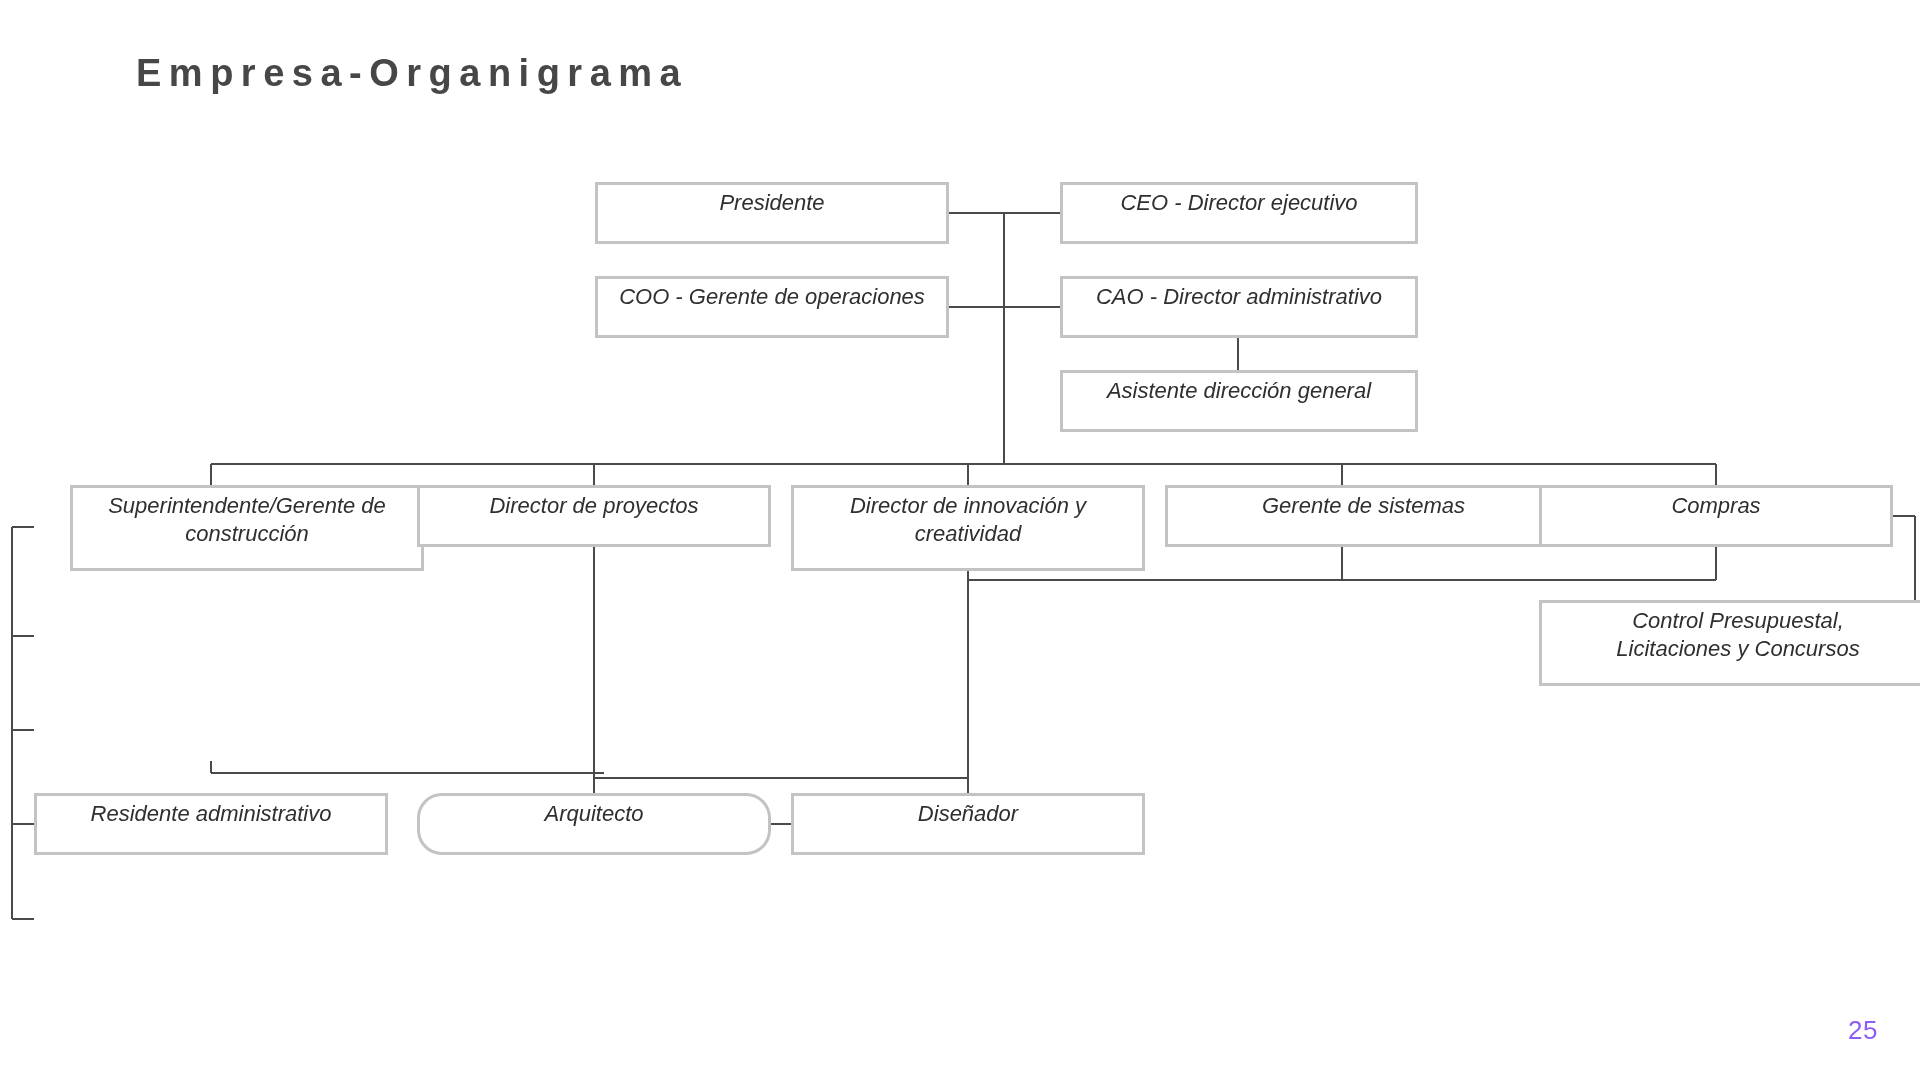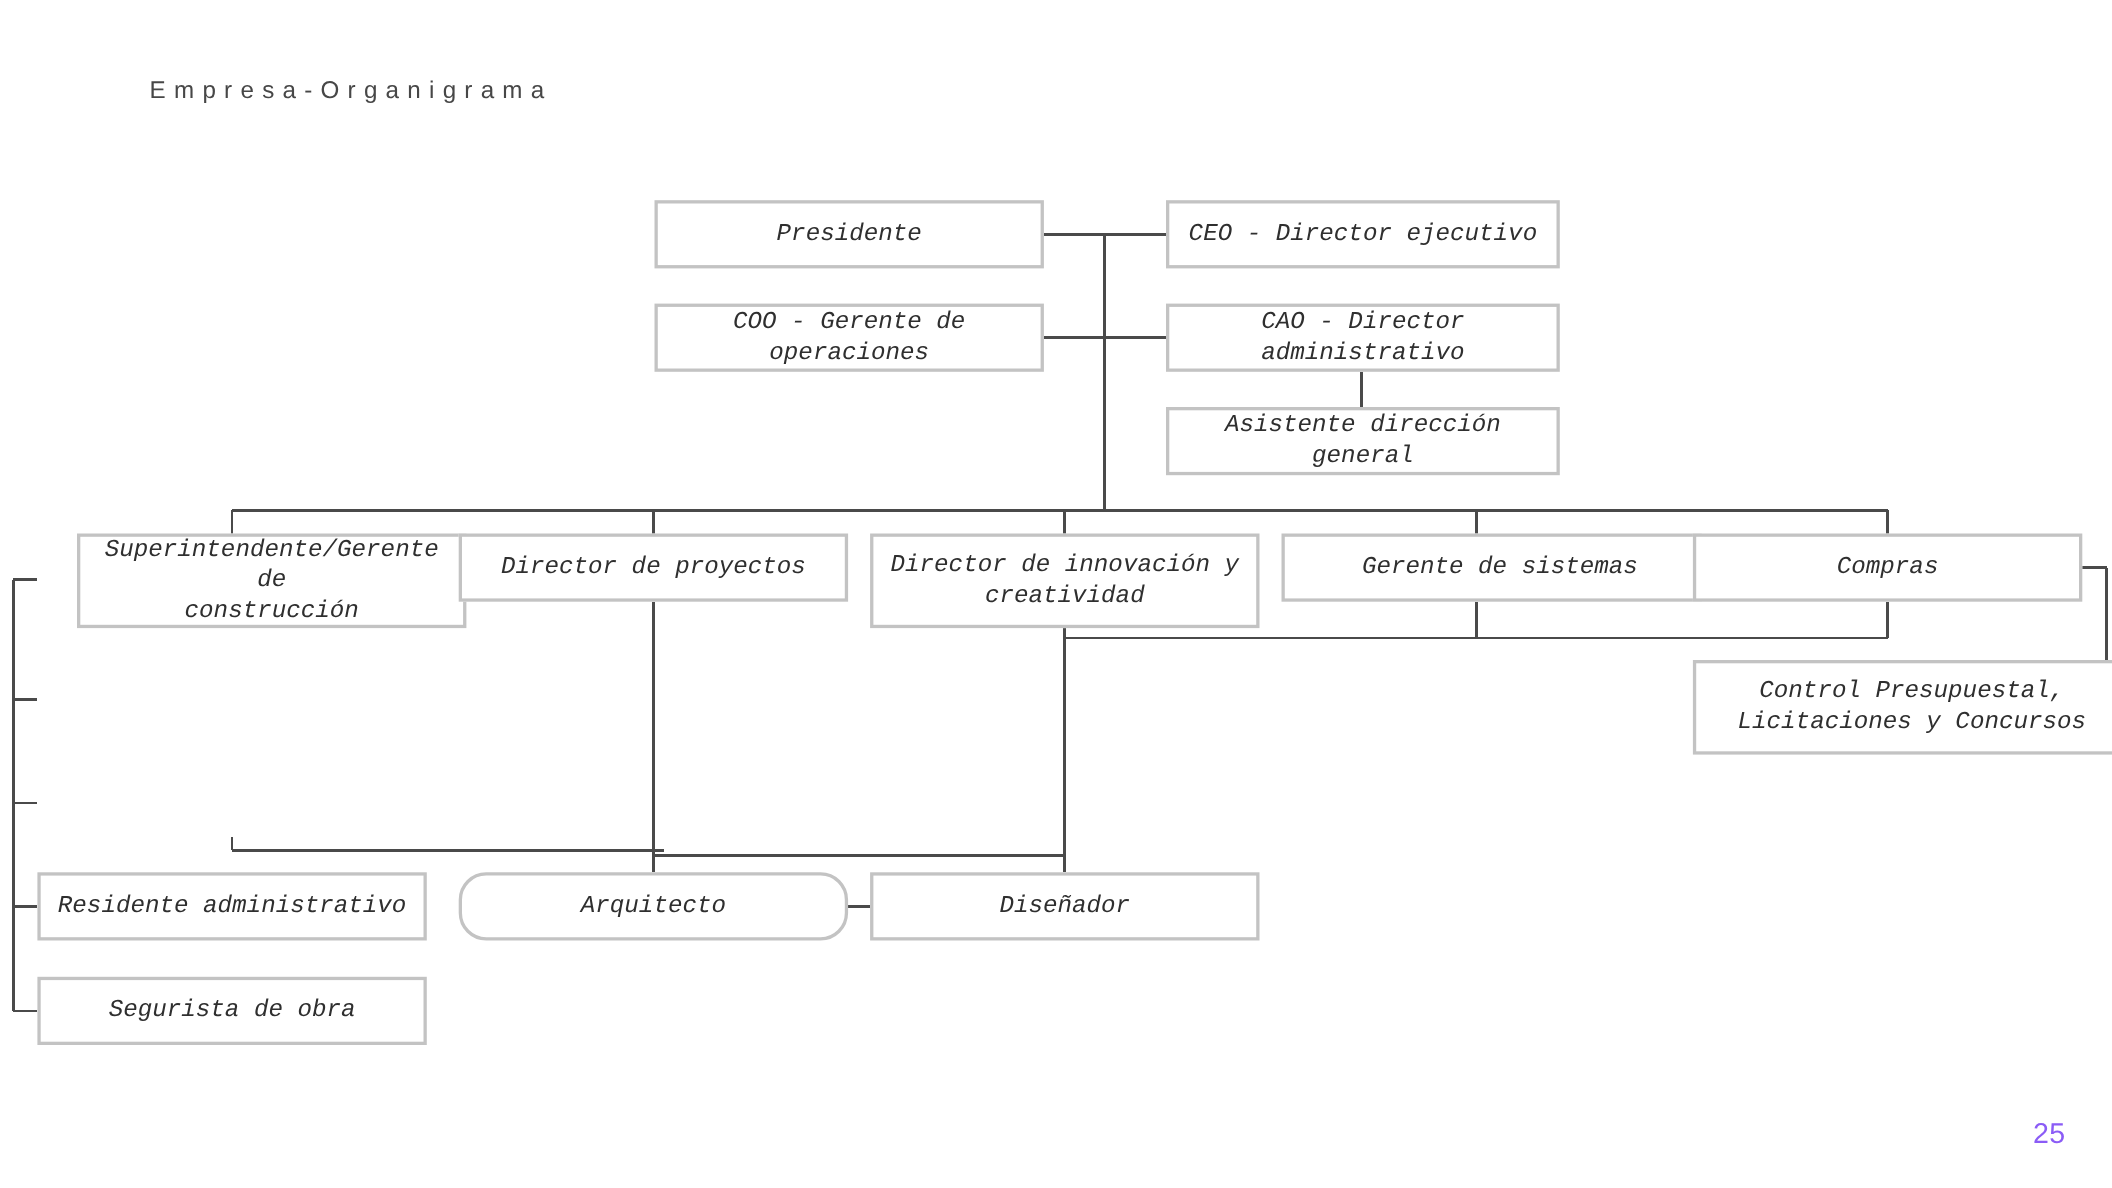--- a/index.html
+++ b/index.html
@@ -14,23 +14,23 @@
   #page {
     position: relative;
     width: 1920px;
     height: 1080px;
     background: #ffffff;
     overflow: hidden;
   }
   #slide-title {
     position: absolute;
     left: 136px;
-    top: 69px;
-    font-size: 22px;
-    font-weight: 400;
+    top: 52px;
+    font-size: 38px;
+    font-weight: 700;
     letter-spacing: 7.5px;
     color: #474747;
     white-space: nowrap;
   }
   #page-number {
     position: absolute;
     right: 42px;
     bottom: 34px;
     font-size: 26px;
     color: #8b5cf6;
@@ -48,30 +48,28 @@
     stroke: #4a4a4a;
     stroke-width: 2.4;
     shape-rendering: crispEdges;
   }
   .node {
     position: absolute;
     box-sizing: border-box;
     background: #ffffff;
     border: 3px solid #c3c3c3;
     display: flex;
-    align-items: center;
     justify-content: center;
     text-align: center;
     color: #2f2f2f;
     font-style: italic;
     font-size: 22px;
     line-height: 1.28;
     padding: 4px 10px;
     z-index: 2;
-    font-family: Liberation Mono, monospace;
   }
   .node .node-label {
     display: block;
     white-space: pre-line;
   }
 </style>
 </head>
 <body>
 
 <div id="page">
@@ -179,19 +177,16 @@
   </div>
 
   <div class="node" style="left:417px;  top:793px; width:354px; height:62px;border-radius:25px;">
     <span class="node-label">Arquitecto</span>
   </div>
 
   <div class="node" style="left:791px;  top:793px; width:354px; height:62px;">
     <span class="node-label">Diseñador</span>
   </div>
 
-  <div class="node" style="left:34px;   top:888px; width:354px; height:62px;">
-    <span class="node-label">Segurista de obra</span>
-  </div>
 
   <div id="page-number">25</div>
 
 </div>
 
 </body></html>

